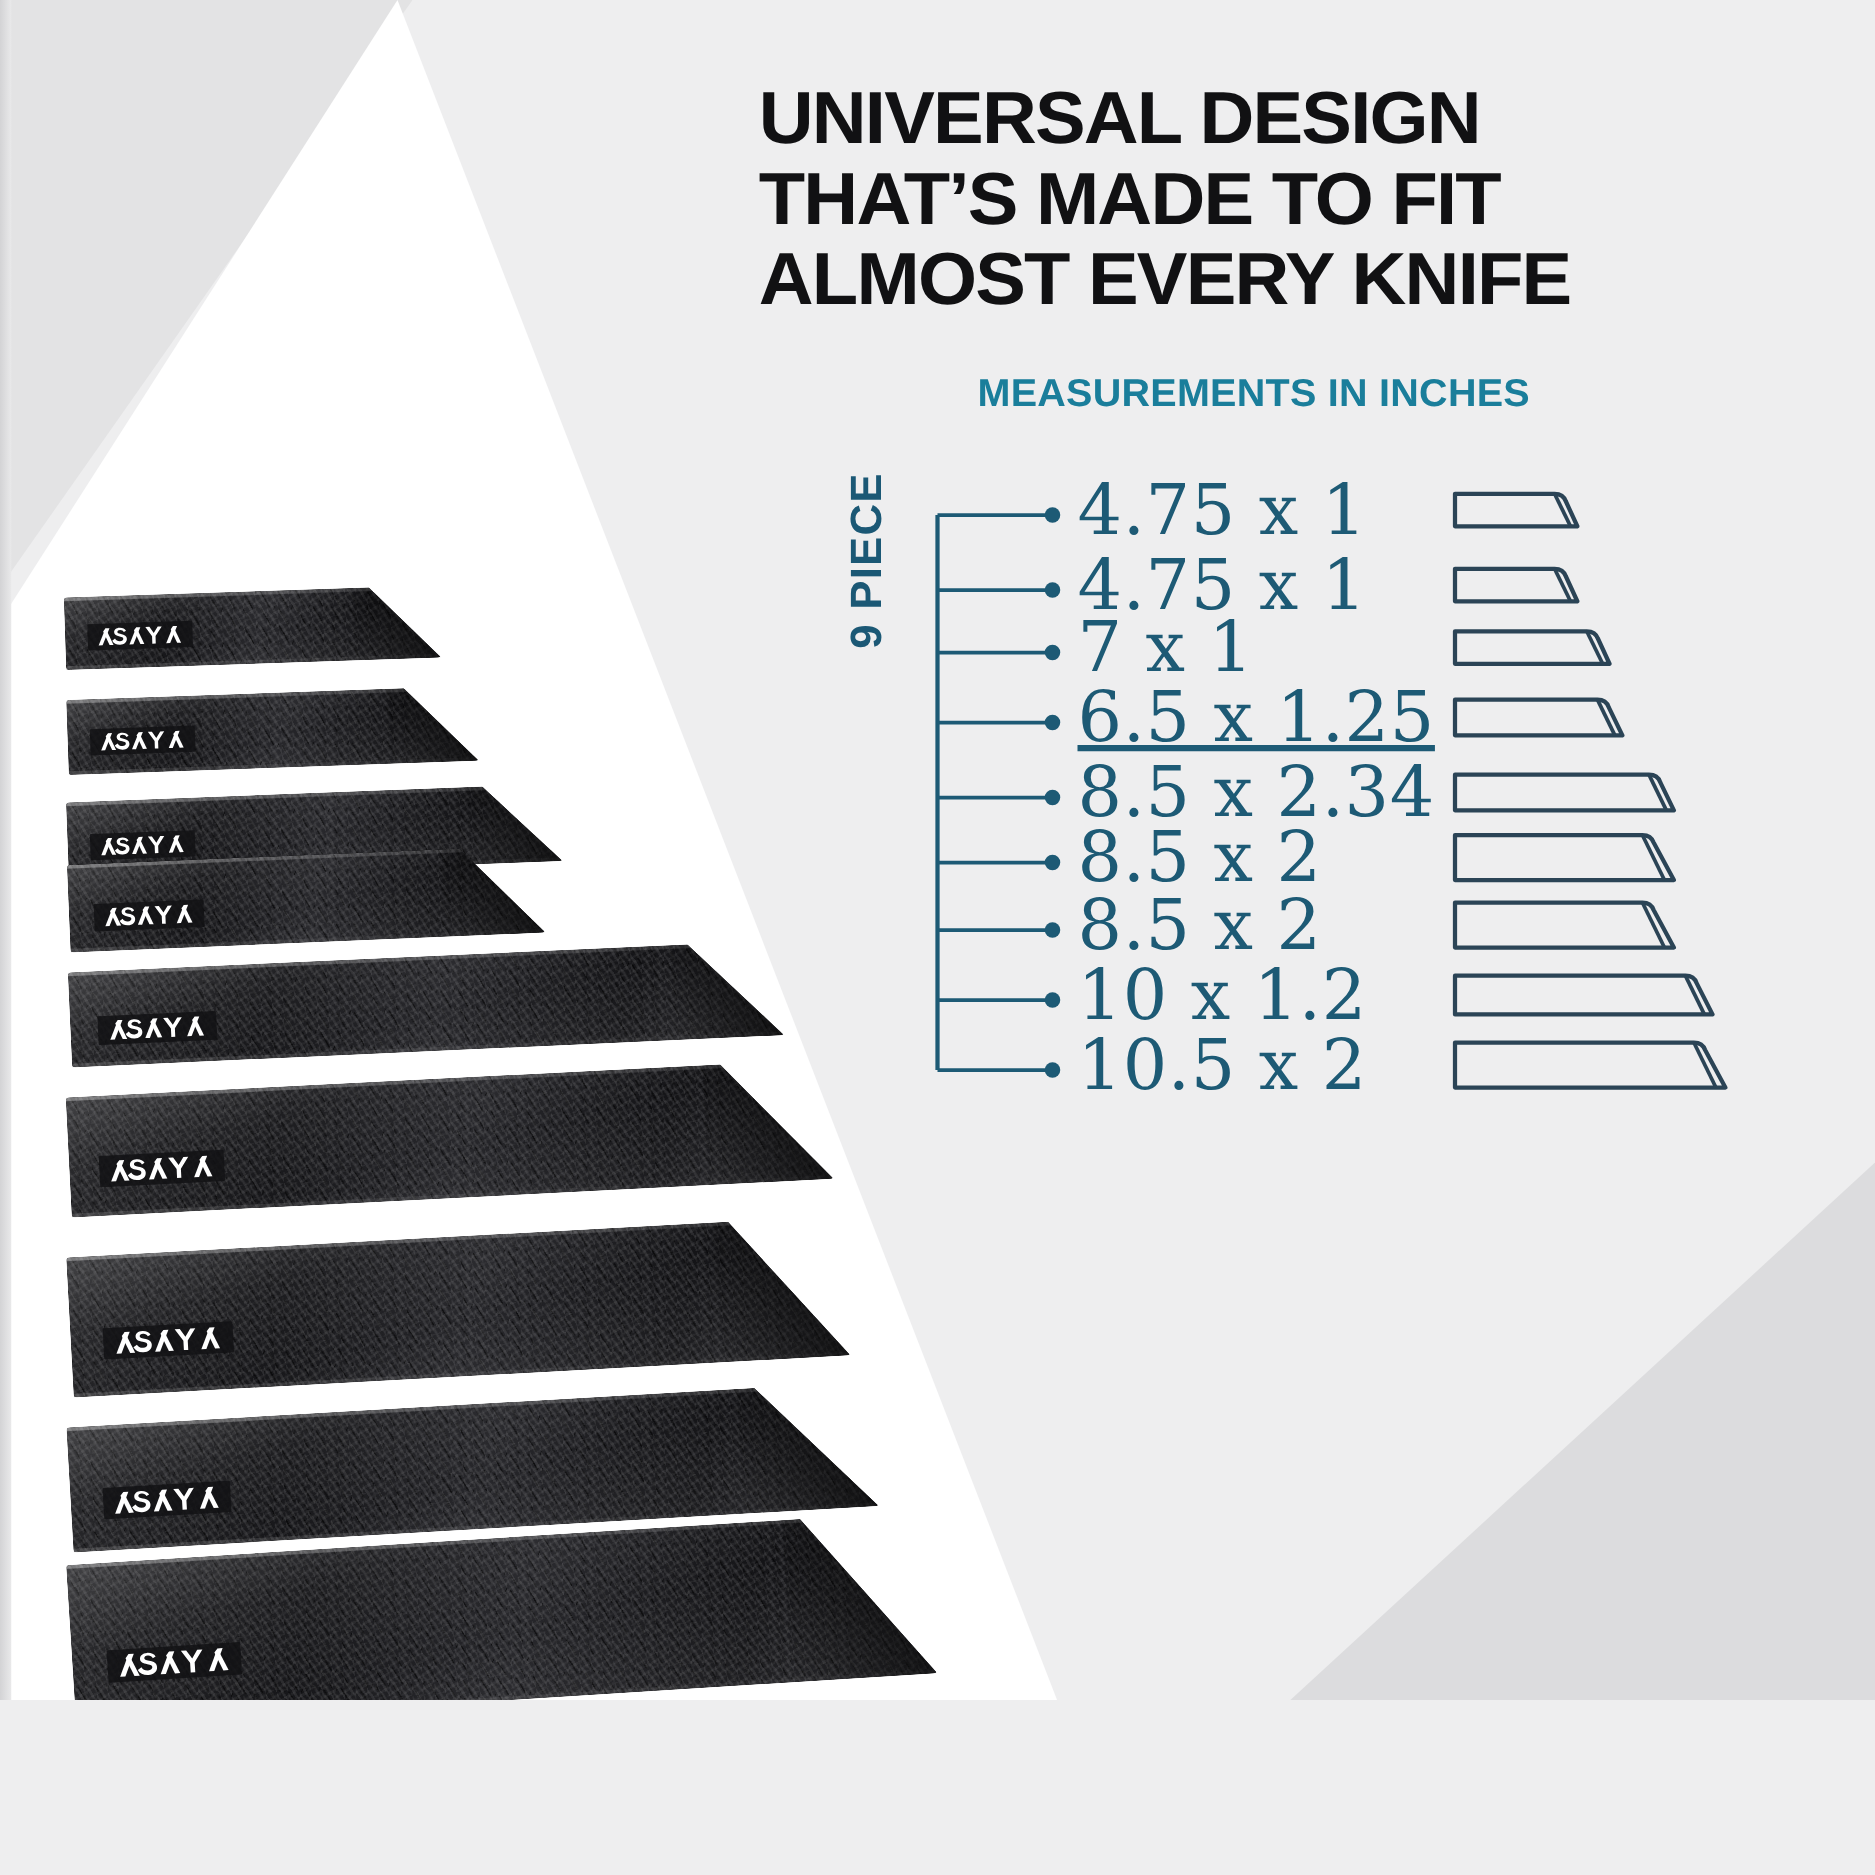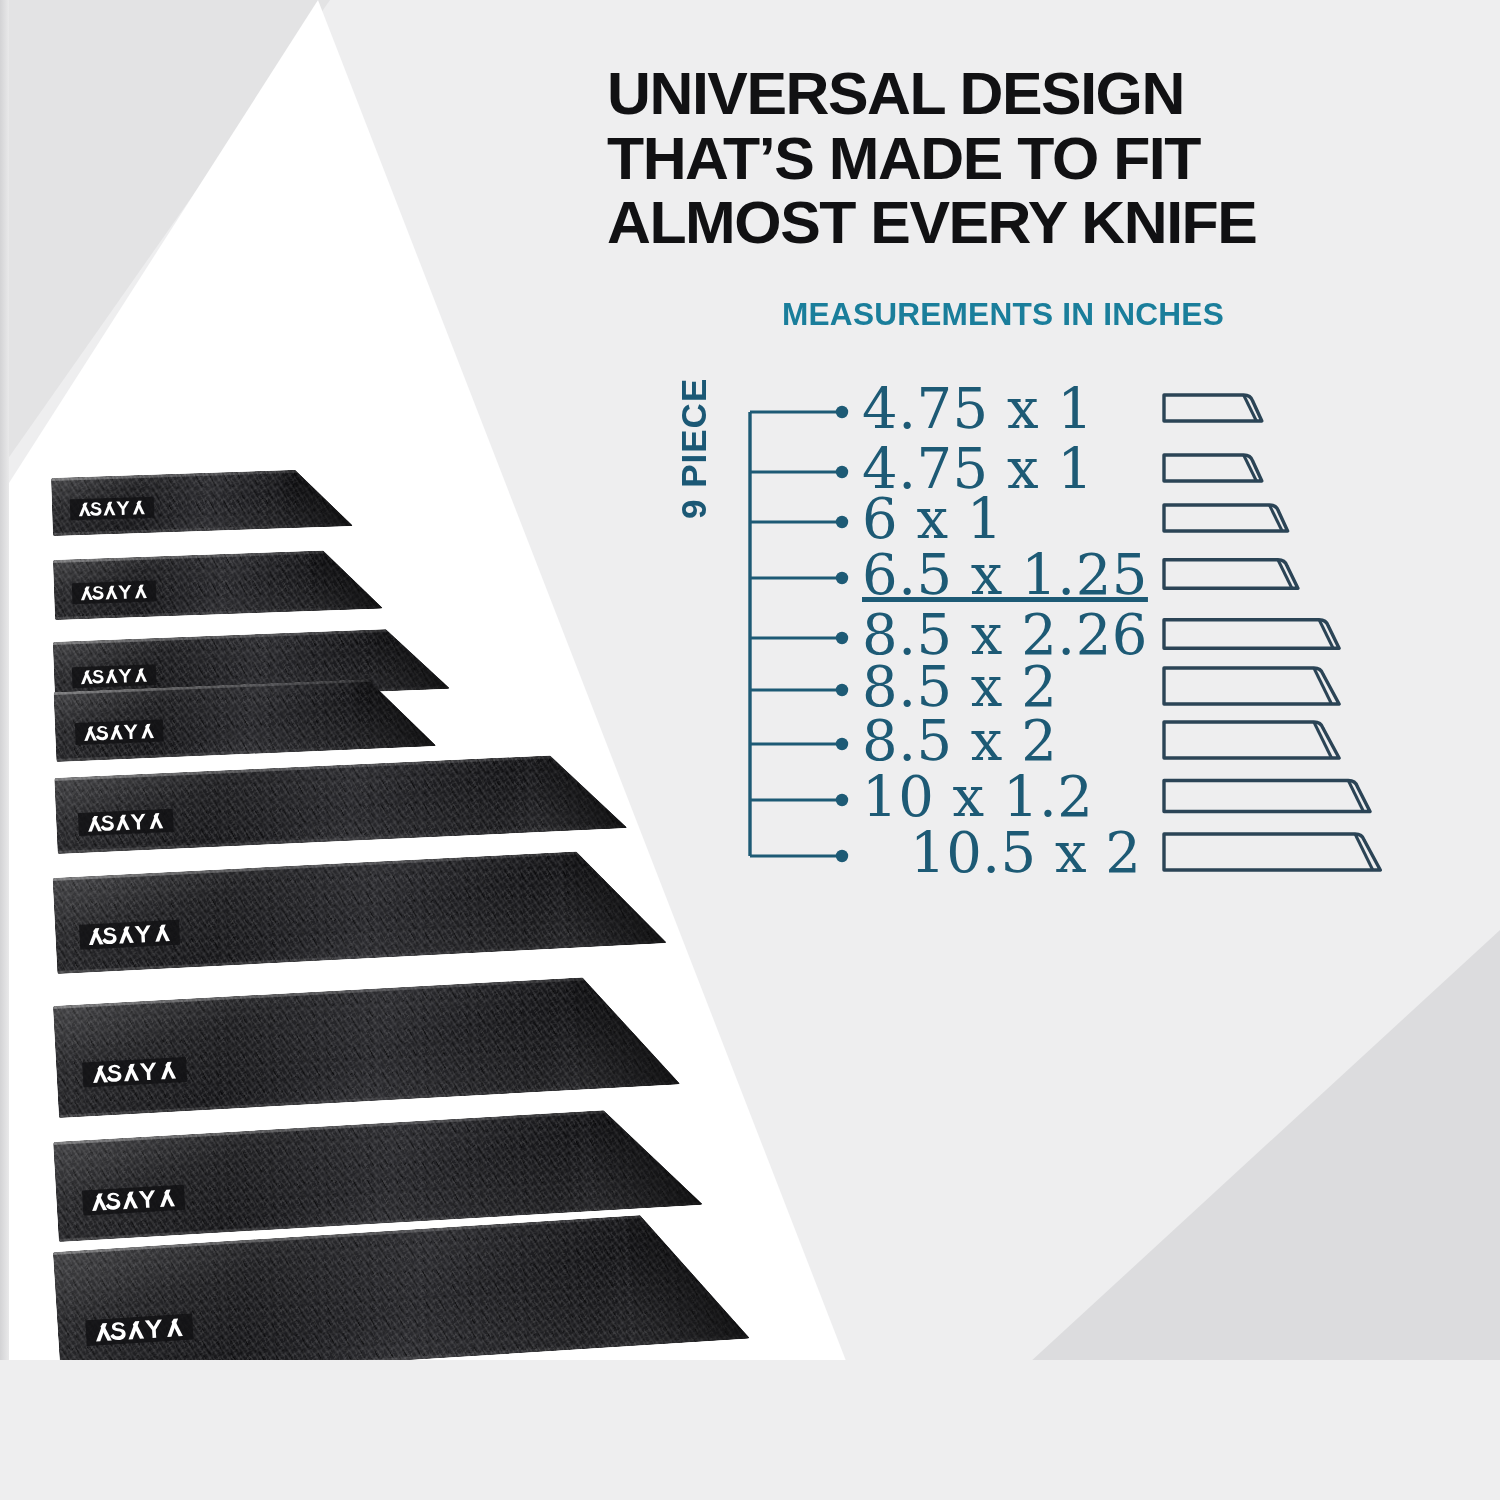--- a/index.html
+++ b/index.html
@@ -355,27 +355,27 @@
         <line x1="10" y1="450" x2="102" y2="450" stroke="#1d5a75" stroke-width="3"></line>
         <circle cx="102" cy="450" r="6.2" fill="#1d5a75"></circle>
         <line x1="10" y1="506" x2="102" y2="506" stroke="#1d5a75" stroke-width="3"></line>
         <circle cx="102" cy="506" r="6.2" fill="#1d5a75"></circle>
       </svg>
   </div>
 
   <div class="measure-list">
       <div class="measure-item" style="top: 26px;">4.75 x 1</div>
       <div class="measure-item" style="top: 86px;">4.75 x 1</div>
-      <div class="measure-item" style="top: 136px;">6 x 1</div>
+      <div class="measure-item" style="top: 136px;">7 x 1</div>
       <div class="measure-item" style="top: 192px; text-decoration: underline;">6.5 x 1.25</div>
-      <div class="measure-item" style="top: 252px;">8.5 x 2.26</div>
+      <div class="measure-item" style="top: 252px;">8.5 x 2.34</div>
       <div class="measure-item" style="top: 304px;">8.5 x 2</div>
       <div class="measure-item" style="top: 358px;">8.5 x 2</div>
       <div class="measure-item" style="top: 414px;">10 x 1.2</div>
-      <div class="measure-item" style="top: 470px; margin-left: 48px;">10.5 x 2</div>
+      <div class="measure-item" style="top: 470px;">10.5 x 2</div>
     </div>
 
   <div class="outlines">
     <svg width="330" height="530" viewBox="0 0 330 530">
         <g>
           <path d="M 4 43 L 83.65 43 Q 90.65 43 92.65 49 L 101.85000000000001 69 L 4 69 Z" fill="none" stroke="#2b4456" stroke-width="3.4" stroke-linejoin="round"></path>
           <path d="M 83.65 43 L 96.39000000000001 69" fill="none" stroke="#2b4456" stroke-width="3.0"></path>
         </g>
         <g>
           <path d="M 4 103 L 83.65 103 Q 90.65 103 92.65 109 L 101.85000000000001 129 L 4 129 Z" fill="none" stroke="#2b4456" stroke-width="3.4" stroke-linejoin="round"></path>

